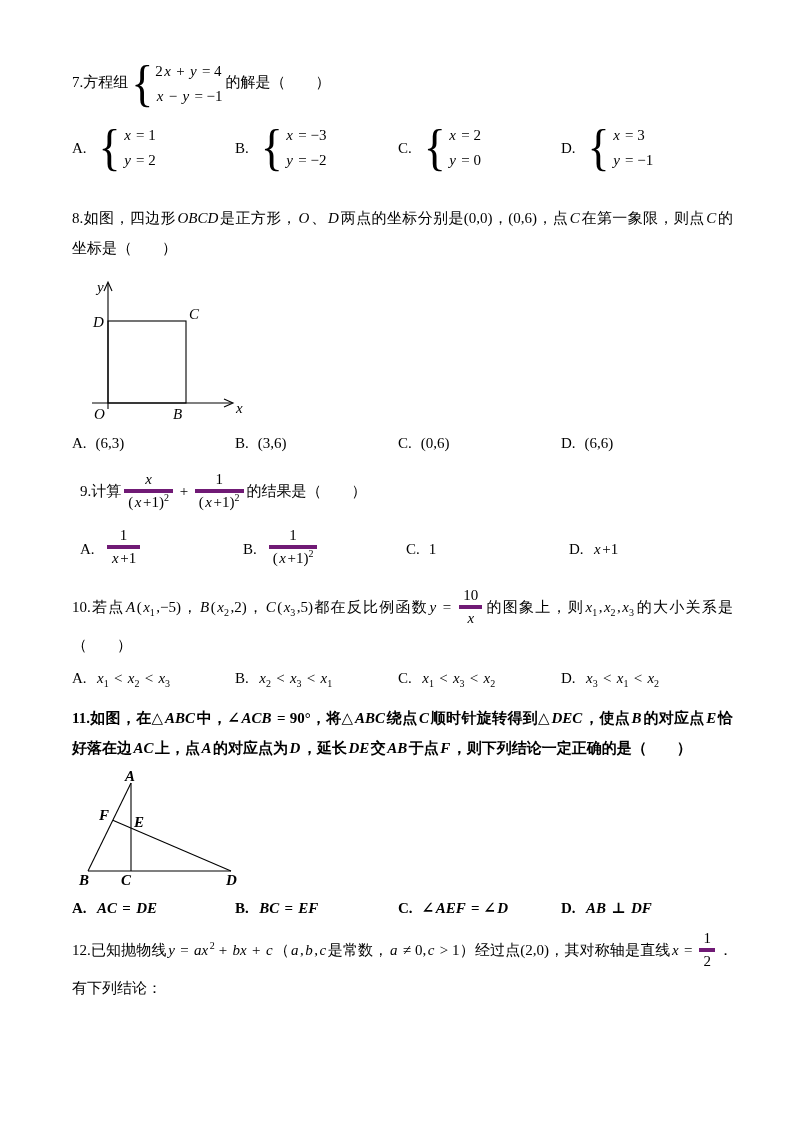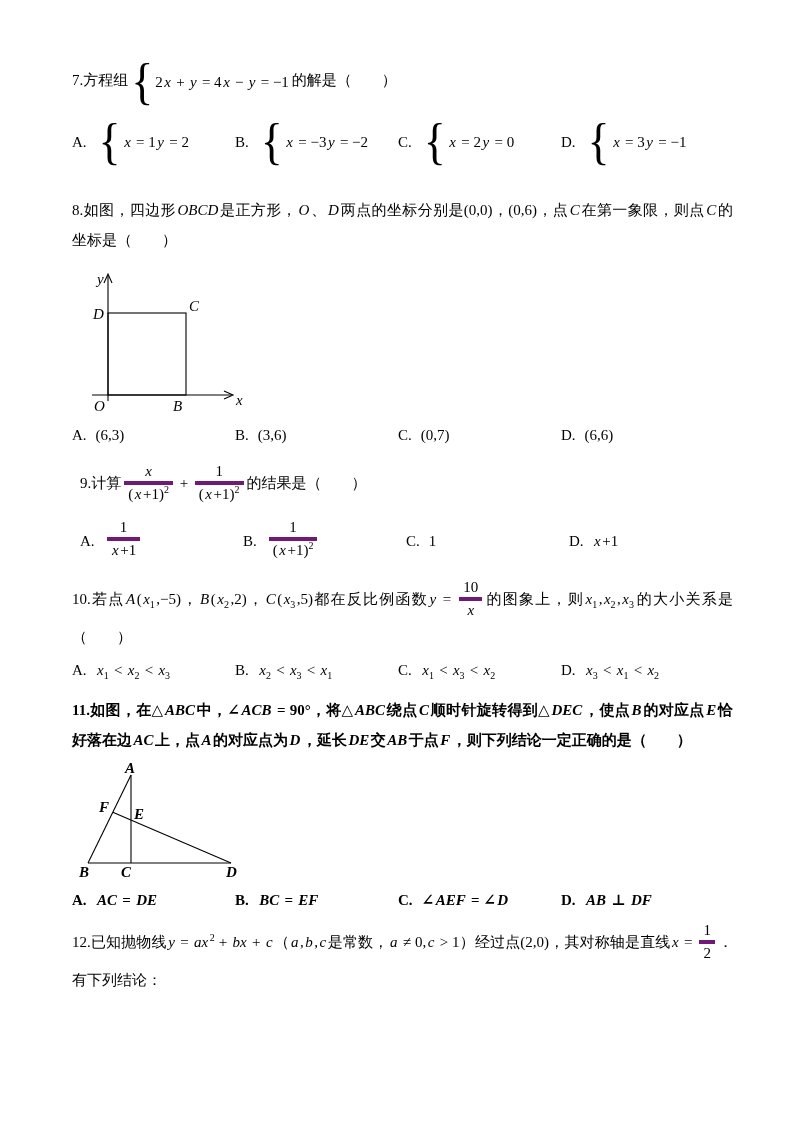--- a/index.html
+++ b/index.html
@@ -12,21 +12,21 @@
   section{margin:0;}
   .stem{line-height:30px;text-align:justify;}
   .mi{font-style:italic;padding:0 1.5px;}
   sup.msup{font-size:10px;line-height:0;}
   sub.msub{font-size:10px;line-height:0;font-style:normal;}
   .frac{display:inline-block;vertical-align:middle;text-align:center;margin:0 3px;transform:translateY(-2px);}
   .fnum,.fden{display:block;padding:0 4px;line-height:19px;white-space:nowrap;}
   .fden{border-top:4px solid #701a75;}
   .cases{display:inline-flex;align-items:center;vertical-align:middle;margin:0 3px;}
   .brace{display:inline-block;font-size:46px;line-height:1;transform:scaleY(1.08);margin-right:2px;}
-  .crows{display:inline-flex;flex-direction:row;}
+  .crows{display:inline-flex;flex-direction:column;}
   .crow{line-height:25px;white-space:nowrap;}
   .optrow{display:flex;align-items:center;}
   .opt{width:163px;display:flex;align-items:center;white-space:nowrap;}
   .opt:last-child{width:auto;}
   .otag{margin-right:9px;}
   #q7 .optrow{margin-top:14px;}
   #q8{margin-top:30px;}
   .fig8{margin:12px 0 2px 12px;}
   #q8 .optrow{margin-top:6px;}
   #q9{margin-top:20px;margin-left:8px;}
@@ -122,21 +122,21 @@
       <div class="opt">
           <span class="otag">A.</span>
           <span class="obody"><span class="rm">(6,3)</span></span>
         </div>
       <div class="opt">
           <span class="otag">B.</span>
           <span class="obody"><span class="rm">(3,6)</span></span>
         </div>
       <div class="opt">
           <span class="otag">C.</span>
-          <span class="obody"><span class="rm">(0,7)</span></span>
+          <span class="obody"><span class="rm">(0,6)</span></span>
         </div>
       <div class="opt">
           <span class="otag">D.</span>
           <span class="obody"><span class="rm">(6,6)</span></span>
         </div>
     </div>
   </section>
 
   <section id="q9">
     <div class="stem"><span class="rm">9.计算</span><span class="frac"><span class="fnum"><span class="mi">x</span></span><span class="fden"><span class="rm">(</span><span class="mi">x</span><span class="rm">+1)</span><sup class="msup">2</sup></span></span><span class="rm"> + </span><span class="frac"><span class="fnum"><span class="rm">1</span></span><span class="fden"><span class="rm">(</span><span class="mi">x</span><span class="rm">+1)</span><sup class="msup">2</sup></span></span><span class="rm">的结果是（　　）</span></div>

